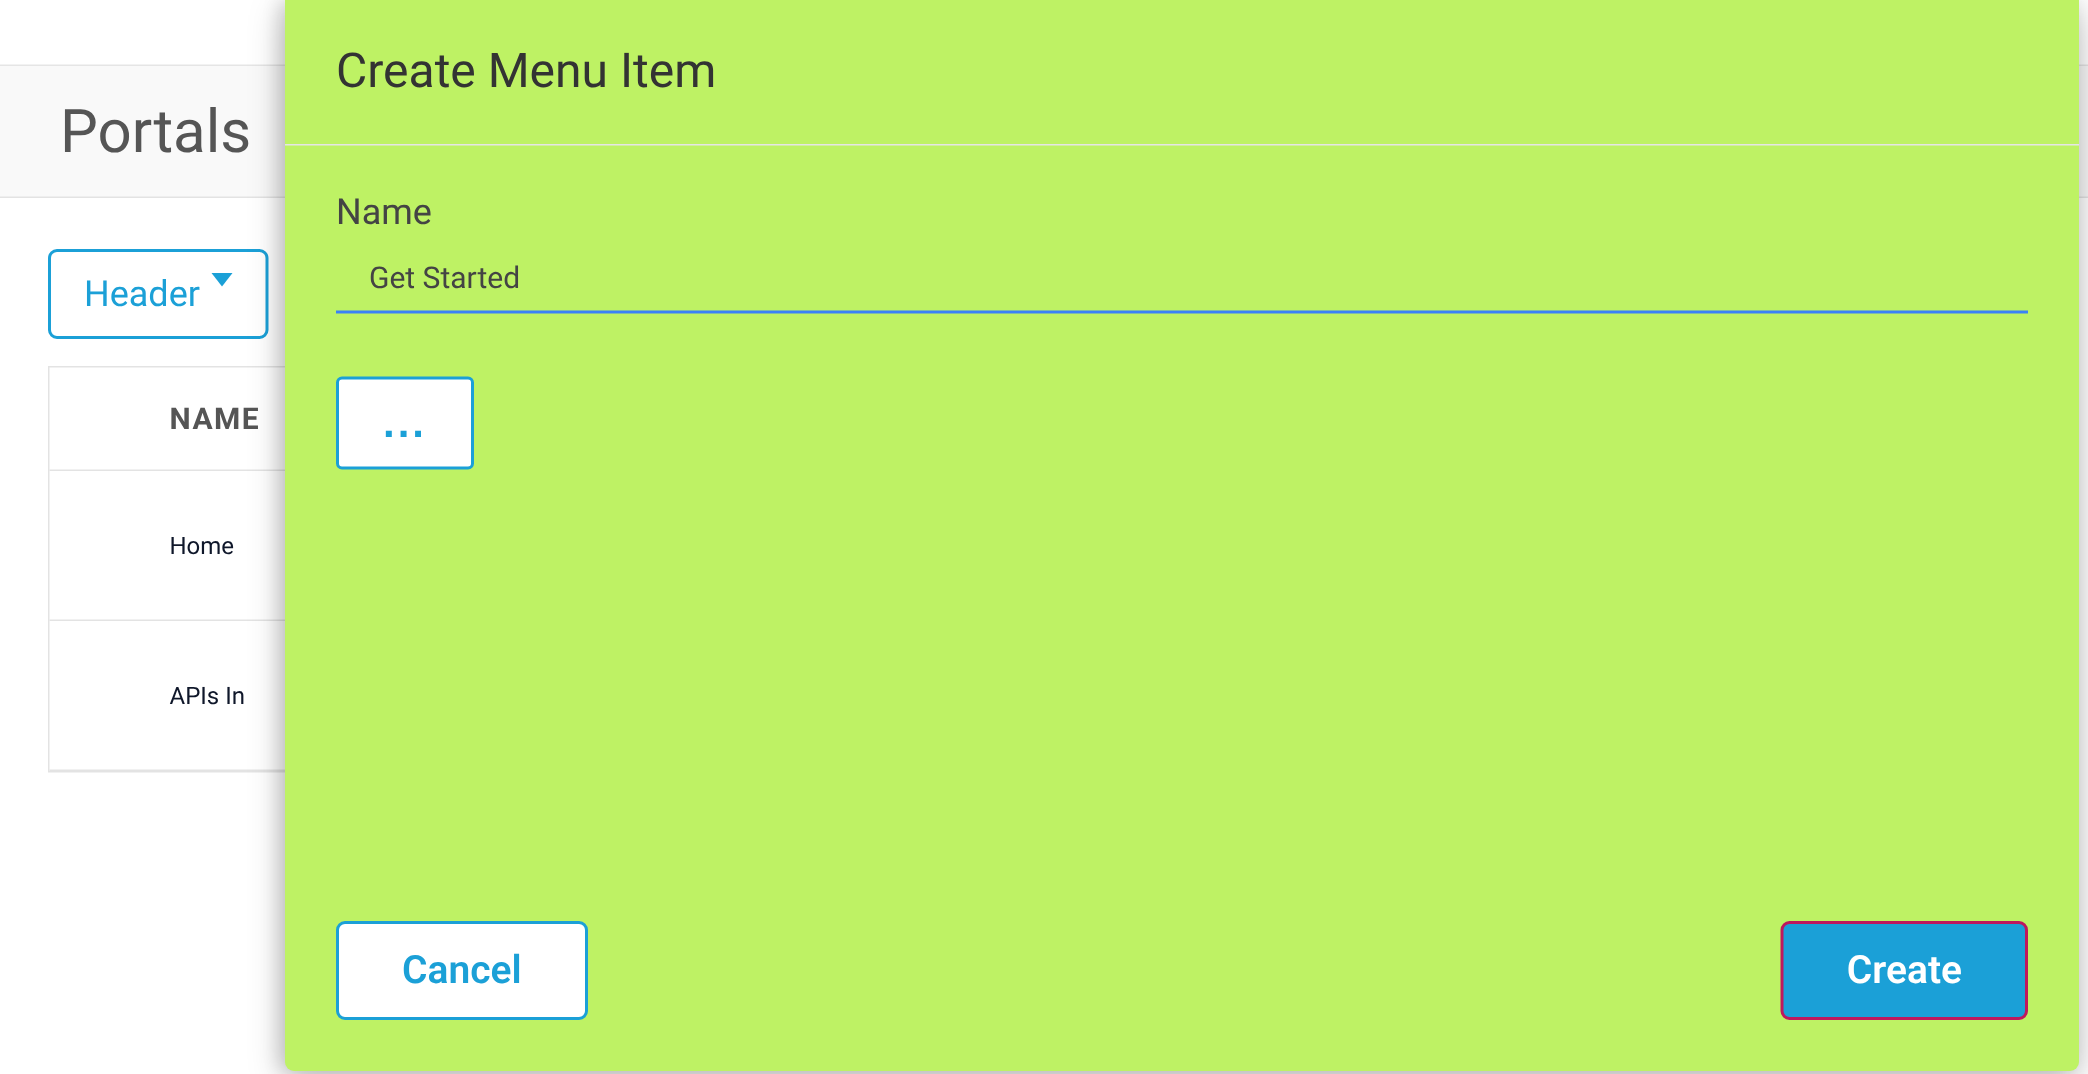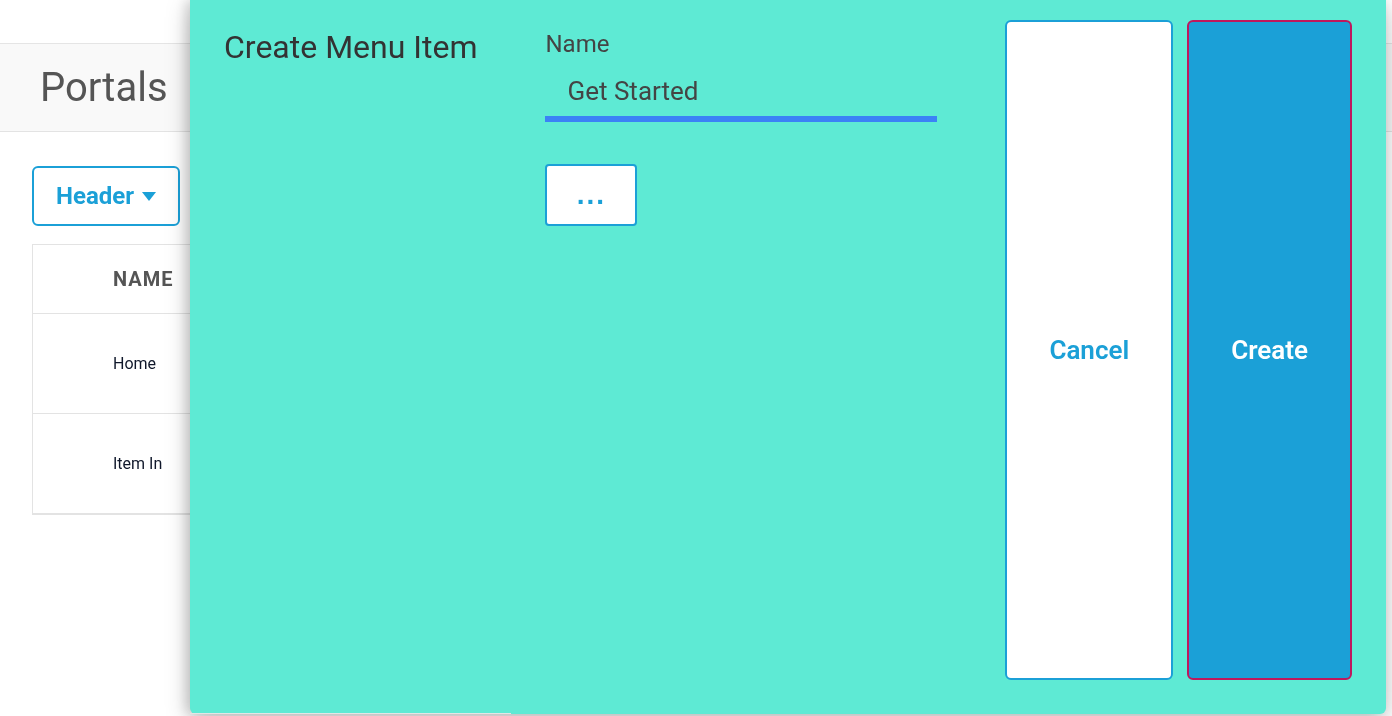--- a/index.html
+++ b/index.html
@@ -34,26 +34,25 @@
   .bg-page-title {
     font-size: 40px;
     font-weight: 400;
     color: #555;
   }
   .bg-content {
     padding: 34px 0 0 32px;
   }
   .bg-dropdown {
     display: inline-flex;
-    align-items: center;
     gap: 8px;
     border: 2px solid #1ba0d7;
     color: #1ba0d7;
     font-size: 24px;
-    font-weight: 700;
+    font-weight: 400;
     padding: 14px 22px;
     border-radius: 6px;
     cursor: pointer;
     background: #ffffff;
   }
   .caret-down {
     width: 0; height: 0;
     border-left: 7px solid transparent;
     border-right: 7px solid transparent;
     border-top: 9px solid #1ba0d7;
@@ -80,25 +79,25 @@
     white-space: nowrap;
   }
 
   
   .modal {
     position: absolute;
     top: 0;
     left: 190px;
     right: 6px;
     bottom: 2px;
-    background: #5eead4;
+    background: #bef264;
     box-shadow: 0 6px 24px rgba(0,0,0,0.25), -4px 0 12px rgba(0,0,0,0.12);
     border-radius: 0 0 6px 6px;
     display: flex;
-    flex-direction: row;
+    flex-direction: column;
   }
   .modal-header {
     padding: 28px 34px 30px 34px;
     border-bottom: 1px solid #e5e5e5;
   }
   .modal-title {
     font-size: 32px;
     font-weight: 400;
     color: #333;
   }
@@ -111,22 +110,22 @@
   }
   .form-label {
     display: block;
     font-size: 24px;
     color: #444;
     margin-bottom: 10px;
   }
   .form-input {
     width: 100%;
     border: none;
-    border-bottom: 6px solid #3b82f6;
-    font-size: 26px;
+    border-bottom: 2px solid #3b82f6;
+    font-size: 20px;
     color: #444;
     padding: 8px 4px 10px 22px;
     outline: none;
     background: transparent;
     font-family: inherit;
   }
   .more-btn {
     border: 2px solid #1ba0d7;
     background: #ffffff;
     color: #1ba0d7;
@@ -138,21 +137,21 @@
     cursor: pointer;
     line-height: 20px;
     letter-spacing: 2px;
     display: flex;
     align-items: center;
     justify-content: center;
   }
   .modal-footer {
     padding: 20px 34px 34px 34px;
     display: flex;
-    justify-content: flex-end;
+    justify-content: space-between;
     gap: 14px;
   }
   .btn {
     font-size: 26px;
     font-weight: 600;
     padding: 16px 42px;
     border-radius: 6px;
     cursor: pointer;
     font-family: inherit;
   }
@@ -176,21 +175,21 @@
     <h1 class="bg-page-title">Portals</h1>
   </div>
   <div class="bg-content">
     <div class="bg-dropdown">
       <span>Header</span>
       <span class="caret-down"></span>
     </div>
     <div class="bg-table">
       <div class="bg-th">NAME</div>
       <div class="bg-td">Home</div>
-      <div class="bg-td">Item In</div>
+      <div class="bg-td">APIs In</div>
     </div>
   </div>
 </div>
 
 <div class="modal">
   <div class="modal-header">
     <h2 class="modal-title">Create Menu Item</h2>
   </div>
   <div class="modal-body">
     <div class="form-group">

